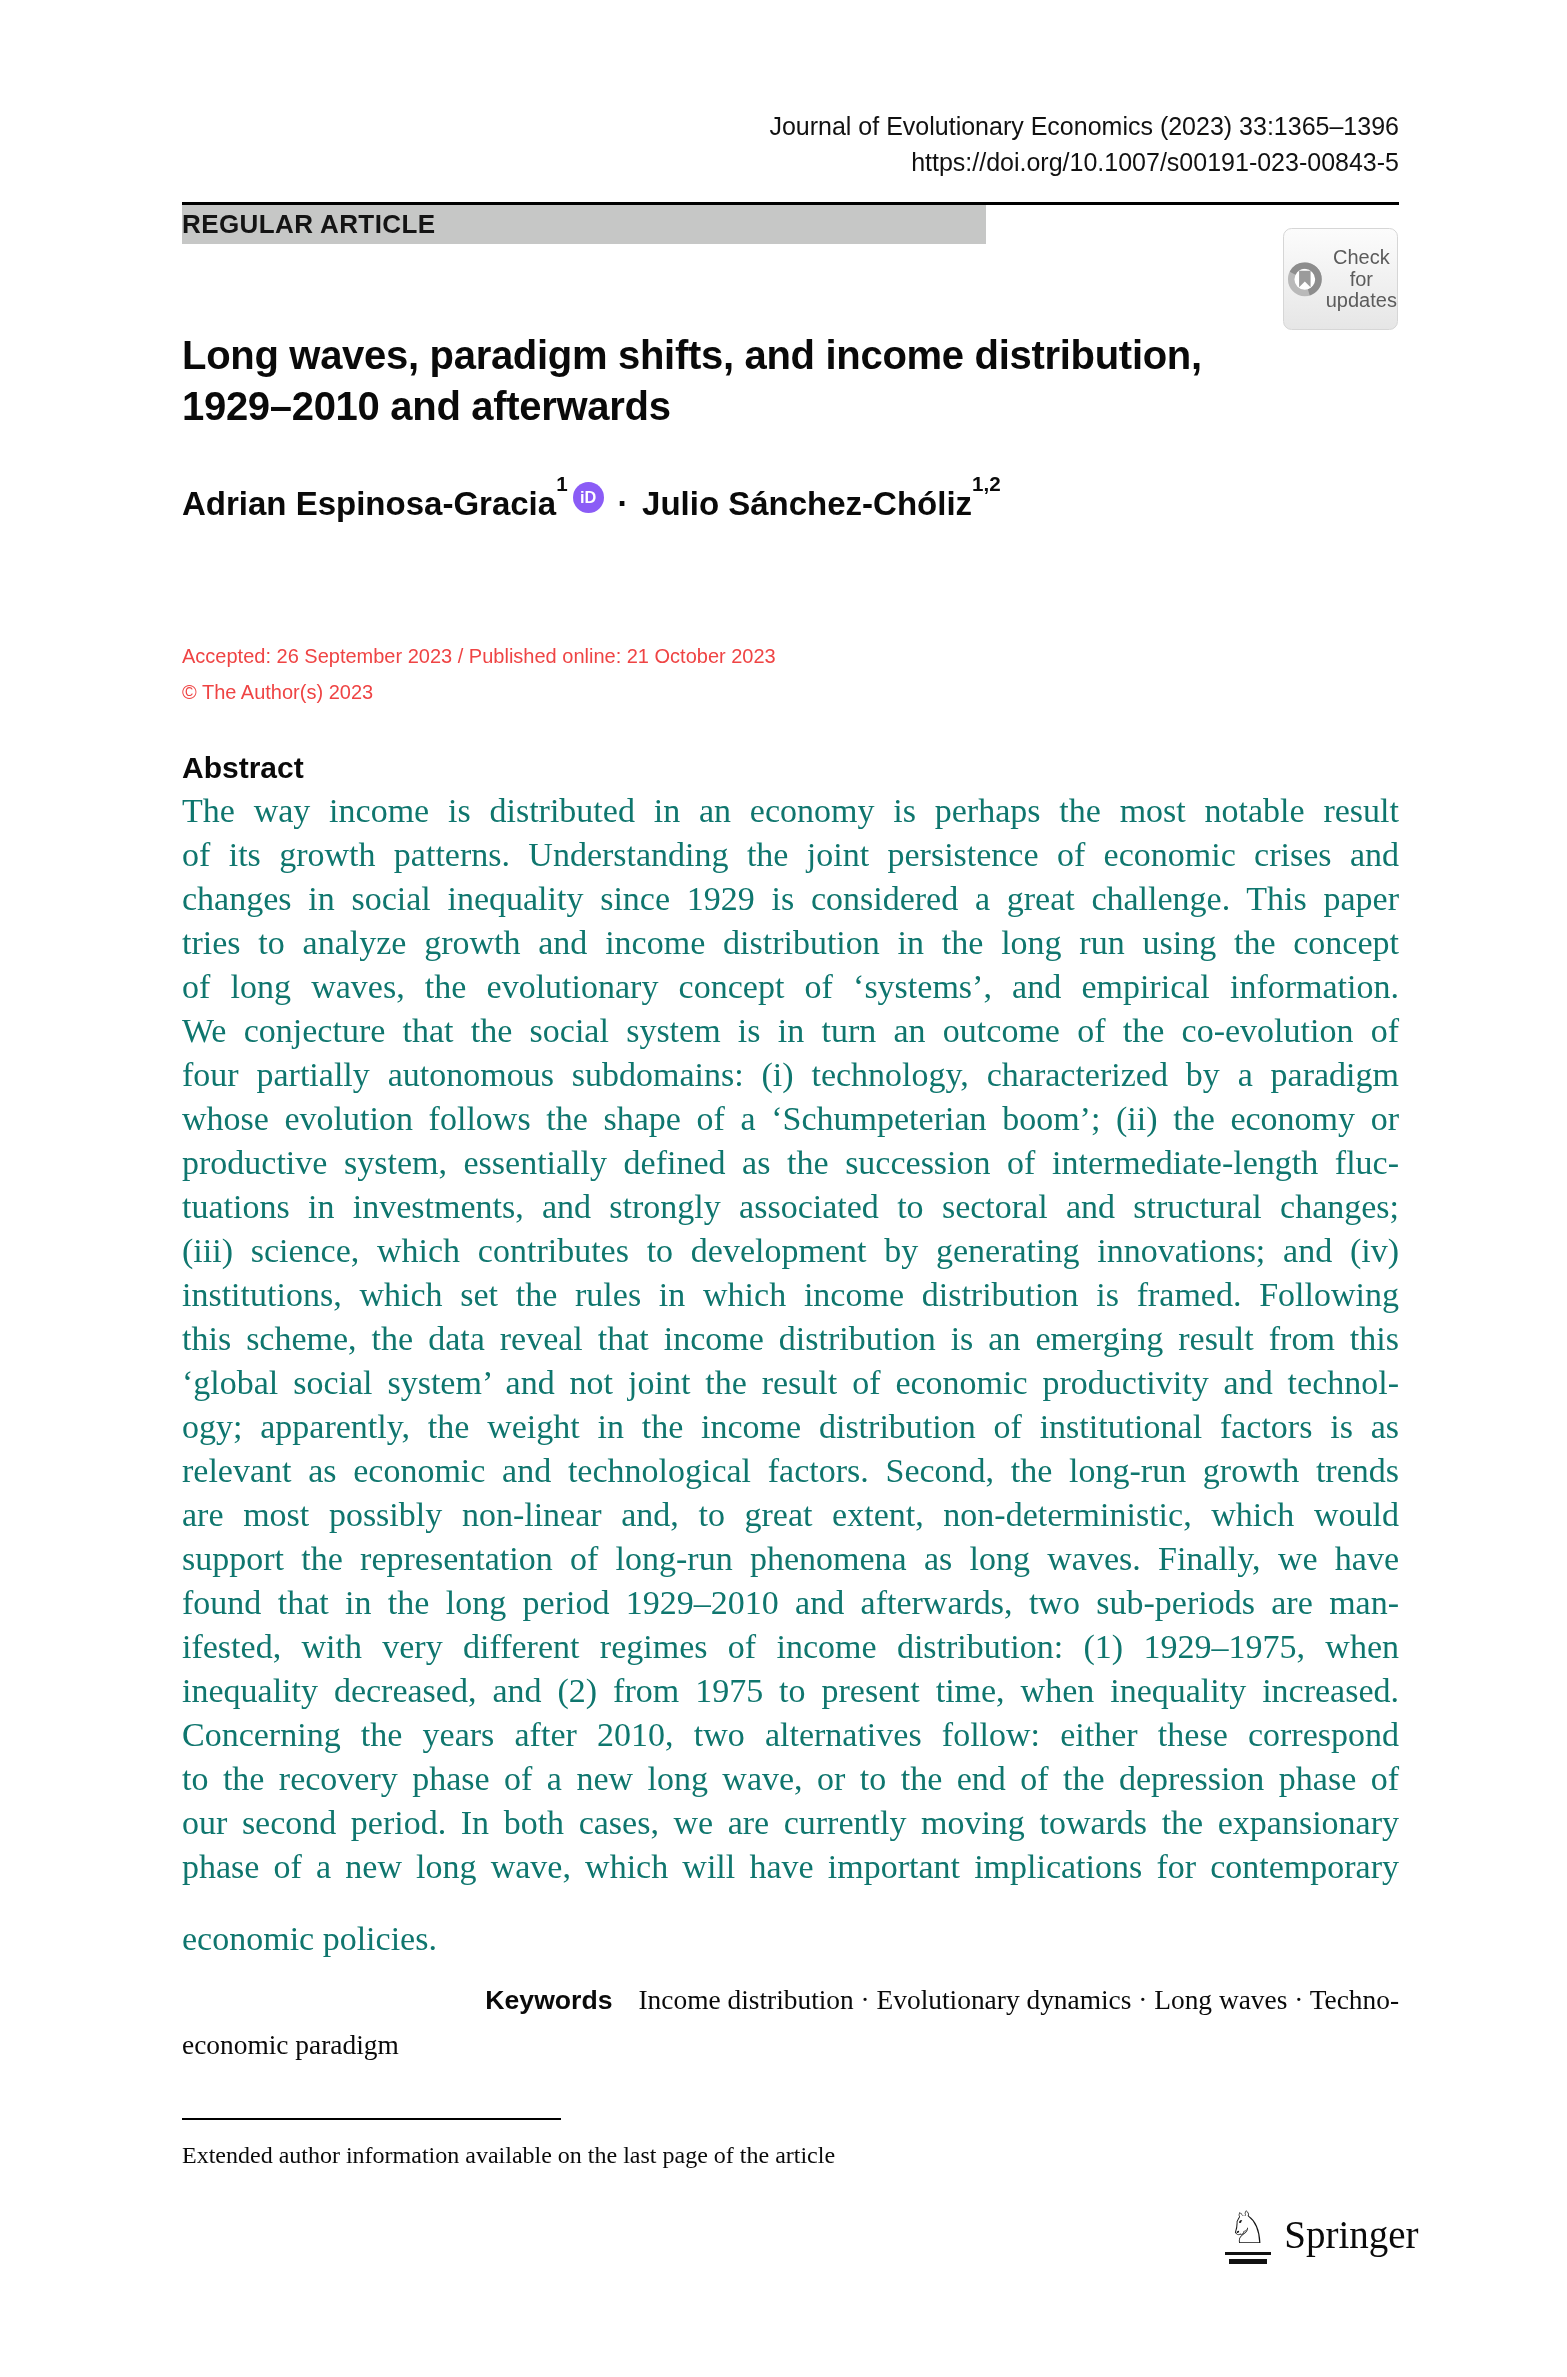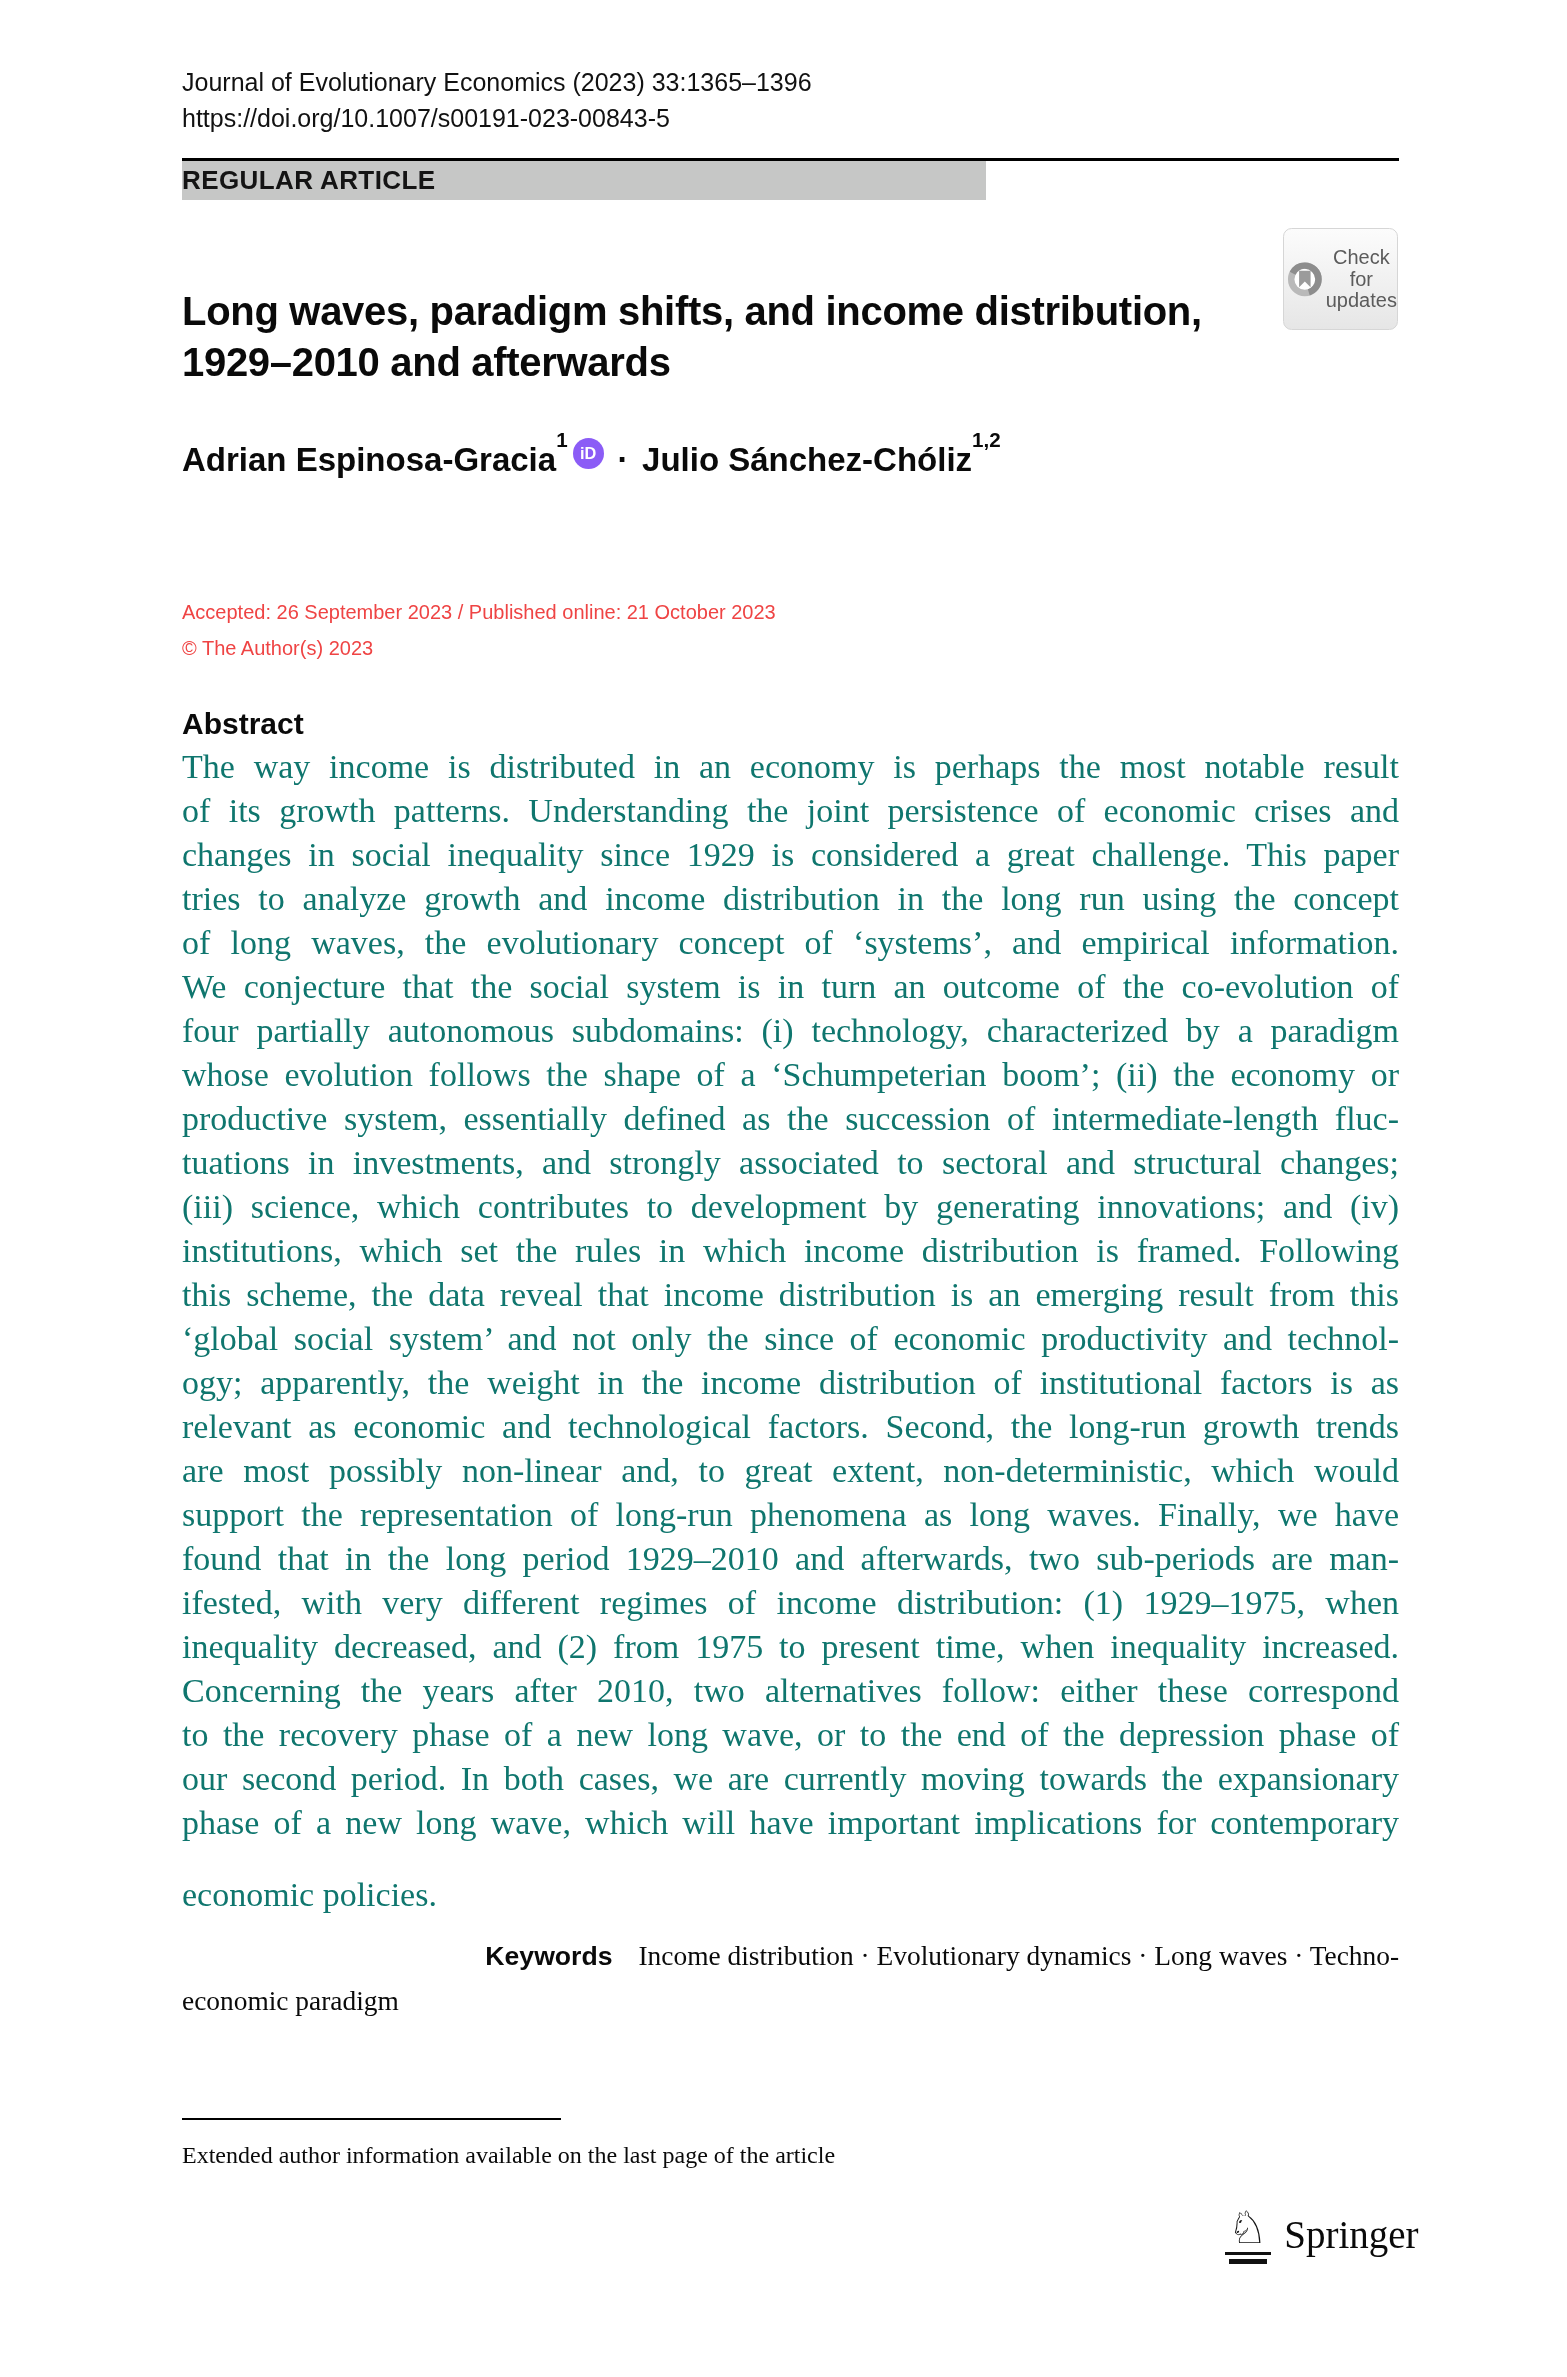--- a/index.html
+++ b/index.html
@@ -3,21 +3,21 @@
 <meta charset="utf-8">
 <style>
   html,body { margin:0; padding:0; background:#ffffff; }
   .page {
     position:relative; width:1568px; height:2377px; background:#ffffff;
     overflow:hidden; font-family:"Liberation Sans", sans-serif; color:#000;
   }
   .content { position:absolute; left:182px; top:0; width:1217px; }
 
   
-  .journal-meta { margin-top:64px; font-size:25px; line-height:36px; color:#111; }
+  .journal-meta { margin-top:108px; font-size:25px; line-height:36px; color:#111;text-align:right; }
   .journal-meta .doi { color:#111; text-decoration:none; }
 
   .type-block { margin-top:22px; border-top:3.4px solid #000; }
   .type-bar {
     width:804px; height:39px; background:#c6c7c6;
     display:flex; align-items:center; box-sizing:border-box;
   }
   .type-label { font-weight:bold; font-size:26px; letter-spacing:0.4px; color:#141414; }
 
   
@@ -117,21 +117,21 @@
         <div class="abs-line">tries to analyze growth and income distribution in the long run using the concept</div>
         <div class="abs-line">of long waves, the evolutionary concept of ‘systems’, and empirical information.</div>
         <div class="abs-line">We conjecture that the social system is in turn an outcome of the co-evolution of</div>
         <div class="abs-line">four partially autonomous subdomains: (i) technology, characterized by a paradigm</div>
         <div class="abs-line">whose evolution follows the shape of a ‘Schumpeterian boom’; (ii) the economy or</div>
         <div class="abs-line">productive system, essentially defined as the succession of intermediate-length fluc-</div>
         <div class="abs-line">tuations in investments, and strongly associated to sectoral and structural changes;</div>
         <div class="abs-line">(iii) science, which contributes to development by generating innovations; and (iv)</div>
         <div class="abs-line">institutions, which set the rules in which income distribution is framed. Following</div>
         <div class="abs-line">this scheme, the data reveal that income distribution is an emerging result from this</div>
-        <div class="abs-line">‘global social system’ and not only the since of economic productivity and technol-</div>
+        <div class="abs-line">‘global social system’ and not joint the result of economic productivity and technol-</div>
         <div class="abs-line">ogy; apparently, the weight in the income distribution of institutional factors is as</div>
         <div class="abs-line">relevant as economic and technological factors. Second, the long-run growth trends</div>
         <div class="abs-line">are most possibly non-linear and, to great extent, non-deterministic, which would</div>
         <div class="abs-line">support the representation of long-run phenomena as long waves. Finally, we have</div>
         <div class="abs-line">found that in the long period 1929–2010 and afterwards, two sub-periods are man-</div>
         <div class="abs-line">ifested, with very different regimes of income distribution: (1) 1929–1975, when</div>
         <div class="abs-line">inequality decreased, and (2) from 1975 to present time, when inequality increased.</div>
         <div class="abs-line">Concerning the years after 2010, two alternatives follow: either these correspond</div>
         <div class="abs-line">to the recovery phase of a new long wave, or to the end of the depression phase of</div>
         <div class="abs-line">our second period. In both cases, we are currently moving towards the expansionary</div>

